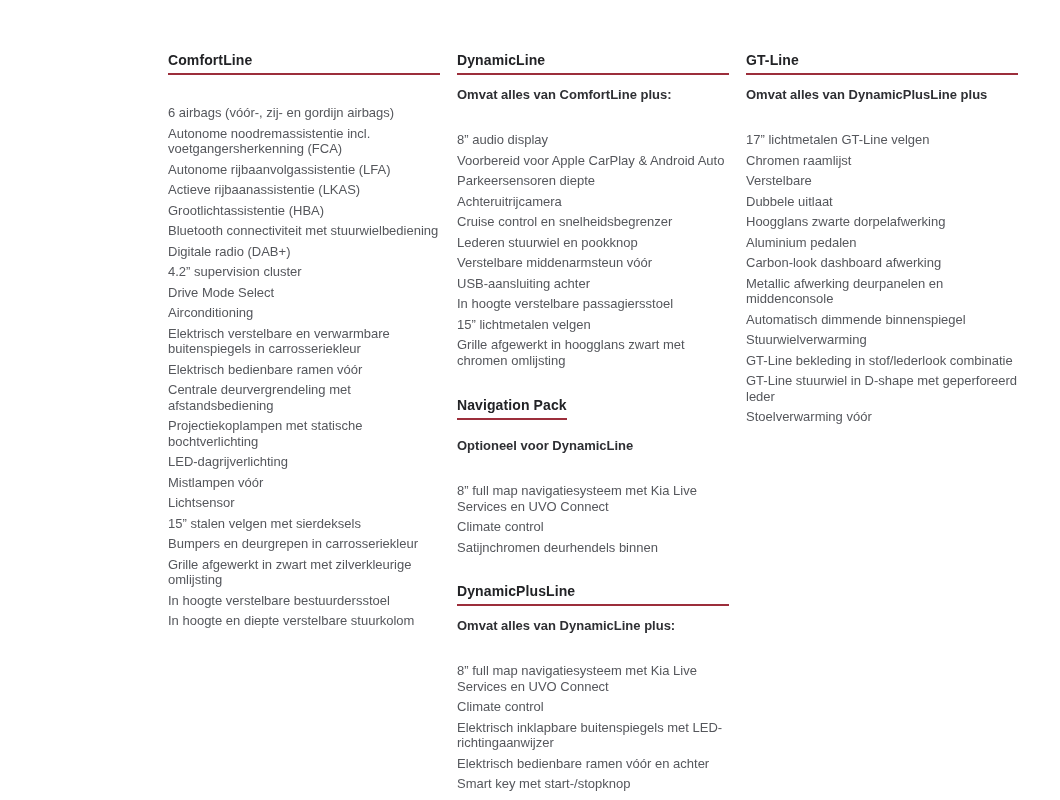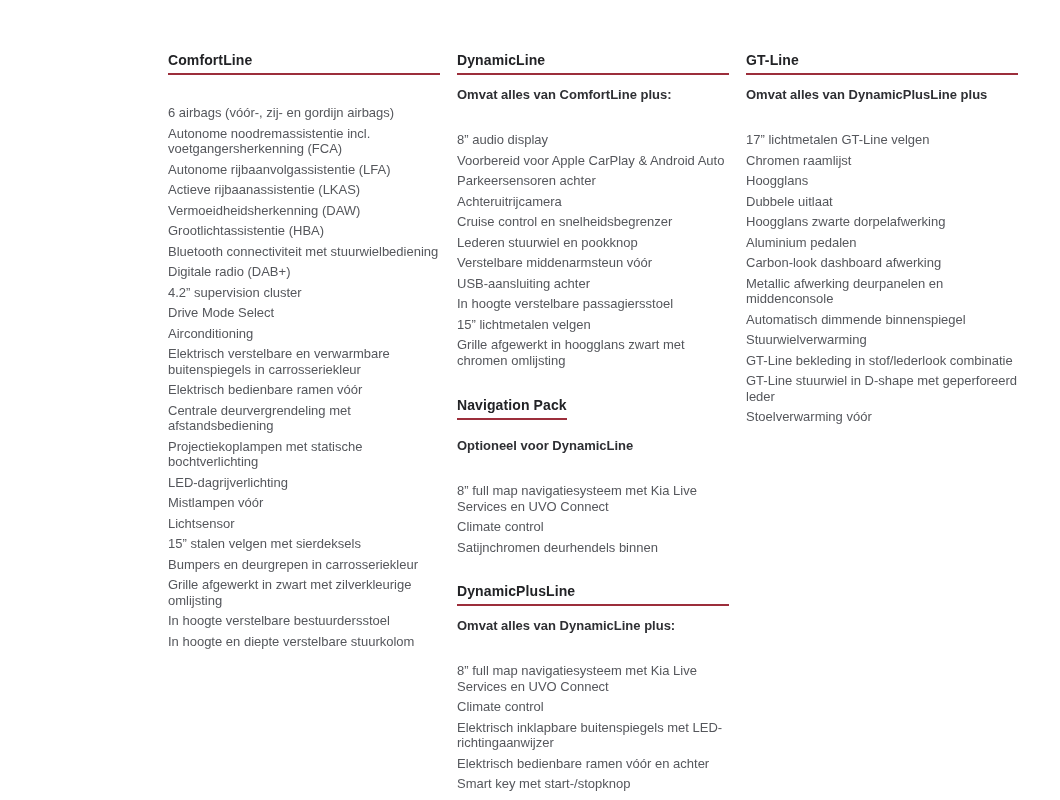--- a/index.html
+++ b/index.html
@@ -80,21 +80,20 @@
 <div class="page">
   <div class="columns">
       <div class="column">
         <section class="section">
           <h2 class="section-title underline-full">ComfortLine</h2>
           <ul class="feature-list">
             <li class="feature-item">6 airbags (vóór-, zij- en gordijn airbags)</li>
             <li class="feature-item">Autonome noodremassistentie incl. voetgangersherkenning (FCA)</li>
             <li class="feature-item">Autonome rijbaanvolgassistentie (LFA)</li>
             <li class="feature-item">Actieve rijbaanassistentie (LKAS)</li>
-            <li class="feature-item">Vermoeidheidsherkenning (DAW)</li>
             <li class="feature-item">Grootlichtassistentie (HBA)</li>
             <li class="feature-item">Bluetooth connectiviteit met stuurwielbediening</li>
             <li class="feature-item">Digitale radio (DAB+)</li>
             <li class="feature-item">4.2” supervision cluster</li>
             <li class="feature-item">Drive Mode Select</li>
             <li class="feature-item">Airconditioning</li>
             <li class="feature-item">Elektrisch verstelbare en verwarmbare buitenspiegels in carrosseriekleur</li>
             <li class="feature-item">Elektrisch bedienbare ramen vóór</li>
             <li class="feature-item">Centrale deurvergrendeling met afstandsbediening</li>
             <li class="feature-item">Projectiekoplampen met statische bochtverlichting</li>
@@ -109,21 +108,21 @@
           </ul>
         </section>
       </div>
       <div class="column">
         <section class="section">
           <h2 class="section-title underline-full">DynamicLine</h2>
           <p class="section-intro">Omvat alles van ComfortLine plus:</p>
           <ul class="feature-list">
             <li class="feature-item">8” audio display</li>
             <li class="feature-item">Voorbereid voor Apple CarPlay &amp; Android Auto</li>
-            <li class="feature-item">Parkeersensoren achter</li>
+            <li class="feature-item">Parkeersensoren diepte</li>
             <li class="feature-item">Achteruitrijcamera</li>
             <li class="feature-item">Cruise control en snelheidsbegrenzer</li>
             <li class="feature-item">Lederen stuurwiel en pookknop</li>
             <li class="feature-item">Verstelbare middenarmsteun vóór</li>
             <li class="feature-item">USB-aansluiting achter</li>
             <li class="feature-item">In hoogte verstelbare passagiersstoel</li>
             <li class="feature-item">15” lichtmetalen velgen</li>
             <li class="feature-item">Grille afgewerkt in hoogglans zwart met chromen omlijsting</li>
           </ul>
         </section>
@@ -148,21 +147,21 @@
           </ul>
         </section>
       </div>
       <div class="column">
         <section class="section">
           <h2 class="section-title underline-full">GT-Line</h2>
           <p class="section-intro">Omvat alles van DynamicPlusLine plus</p>
           <ul class="feature-list">
             <li class="feature-item">17” lichtmetalen GT-Line velgen</li>
             <li class="feature-item">Chromen raamlijst</li>
-            <li class="feature-item">Hoogglans</li>
+            <li class="feature-item">Verstelbare</li>
             <li class="feature-item">Dubbele uitlaat</li>
             <li class="feature-item">Hoogglans zwarte dorpelafwerking</li>
             <li class="feature-item">Aluminium pedalen</li>
             <li class="feature-item">Carbon-look dashboard afwerking</li>
             <li class="feature-item">Metallic afwerking deurpanelen en middenconsole</li>
             <li class="feature-item">Automatisch dimmende binnenspiegel</li>
             <li class="feature-item">Stuurwielverwarming</li>
             <li class="feature-item">GT-Line bekleding in stof/lederlook combinatie</li>
             <li class="feature-item">GT-Line stuurwiel in D-shape met geperforeerd leder</li>
             <li class="feature-item">Stoelverwarming vóór</li>

